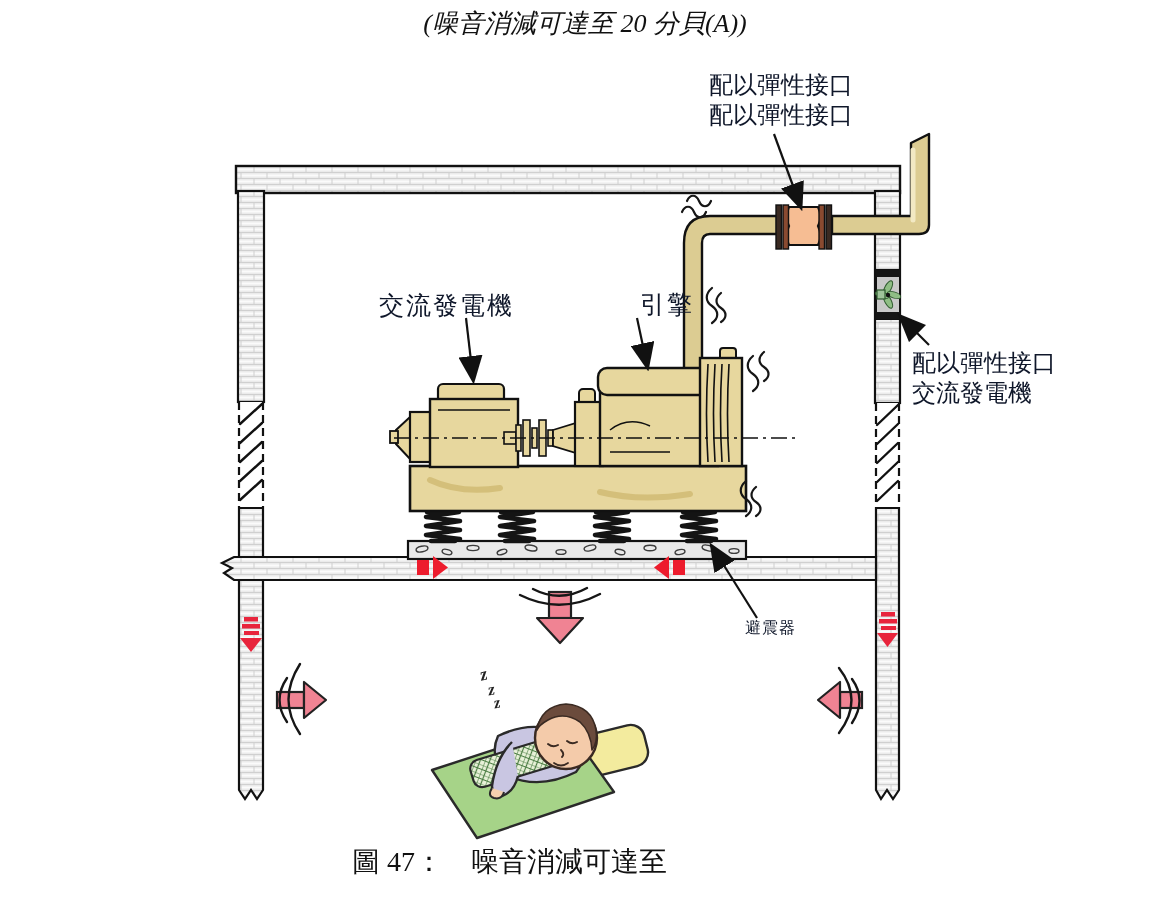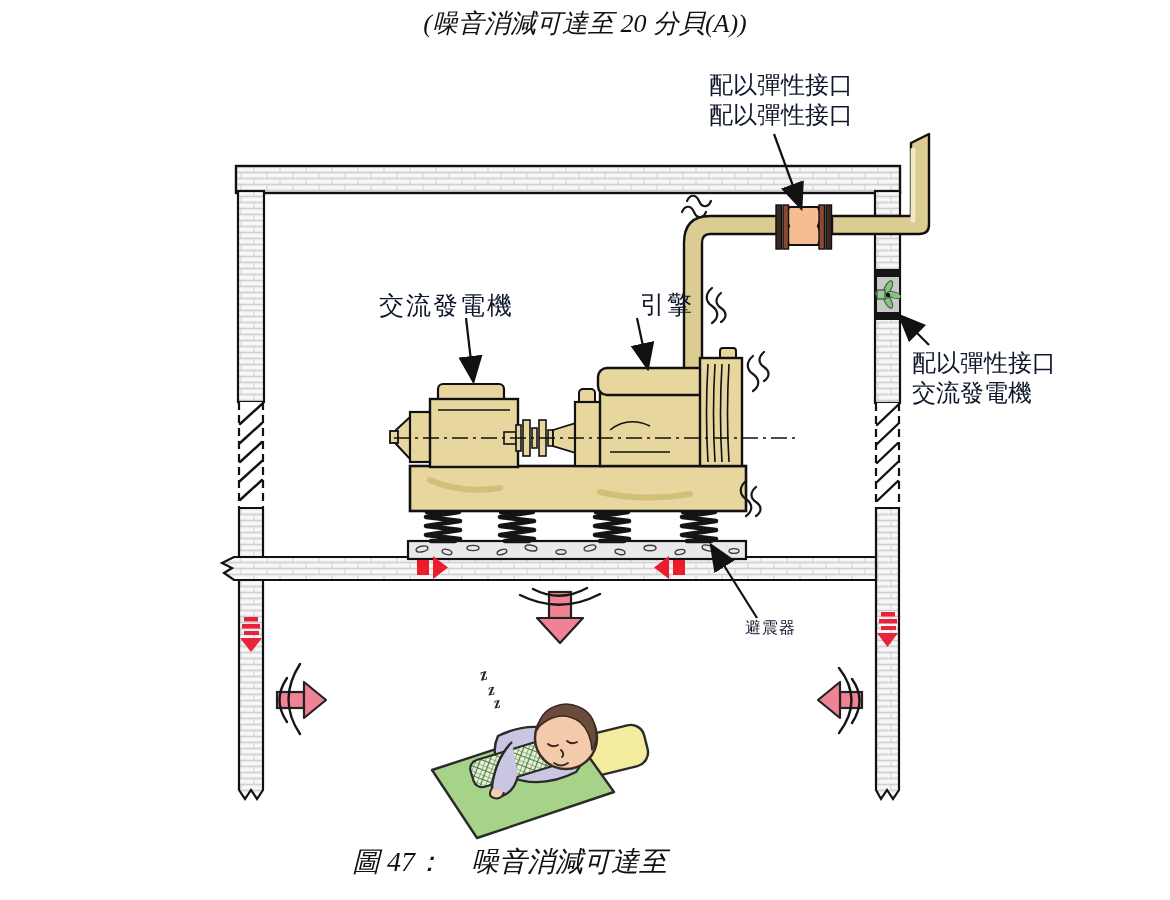--- a/index.html
+++ b/index.html
@@ -8,21 +8,21 @@
   #diagram-svg{position:absolute;left:0;top:0;}
   .lbl{position:absolute;color:#0f172a;font-family:Liberation Serif, serif;}
   .lbl-center{text-align:center;}
   #note-top{left:285px;top:6px;width:600px;text-align:center;
             font-family:"Liberation Serif",serif;font-style:italic;font-size:26px;color:#111;}
   #lbl-duct{left:698px;top:70px;width:166px;font-size:24px;line-height:30px;}
   #lbl-alt{left:379px;top:289px;font-size:25px;letter-spacing:2px;}
   #lbl-eng{left:616px;top:288px;font-size:25px;letter-spacing:2px;margin-left:24px;}
   #lbl-fan{left:912px;top:348px;font-size:24px;line-height:30px;}
   #lbl-iso{left:745px;top:618px;font-size:16px;letter-spacing:1px;}
-  #caption{left:352px;top:843px;font-family:"Liberation Serif",serif;font-style:italic;
+  #caption{left:352px;top:843px;font-family:"Liberation Serif",serif;
            font-size:28px;color:#111;display:flex;gap:28px;}
   .zz{position:absolute;font-family:"Liberation Serif",serif;font-style:italic;font-weight:bold;color:#222;}
   #z1{left:480px;top:664px;font-size:18px;transform:rotate(-14deg);}
   #z2{left:488px;top:680px;font-size:17px;transform:rotate(-10deg);}
   #z3{left:494px;top:694px;font-size:16px;transform:rotate(-12deg);}
 </style>
 </head>
 <body>
 
 <div id="stage">

